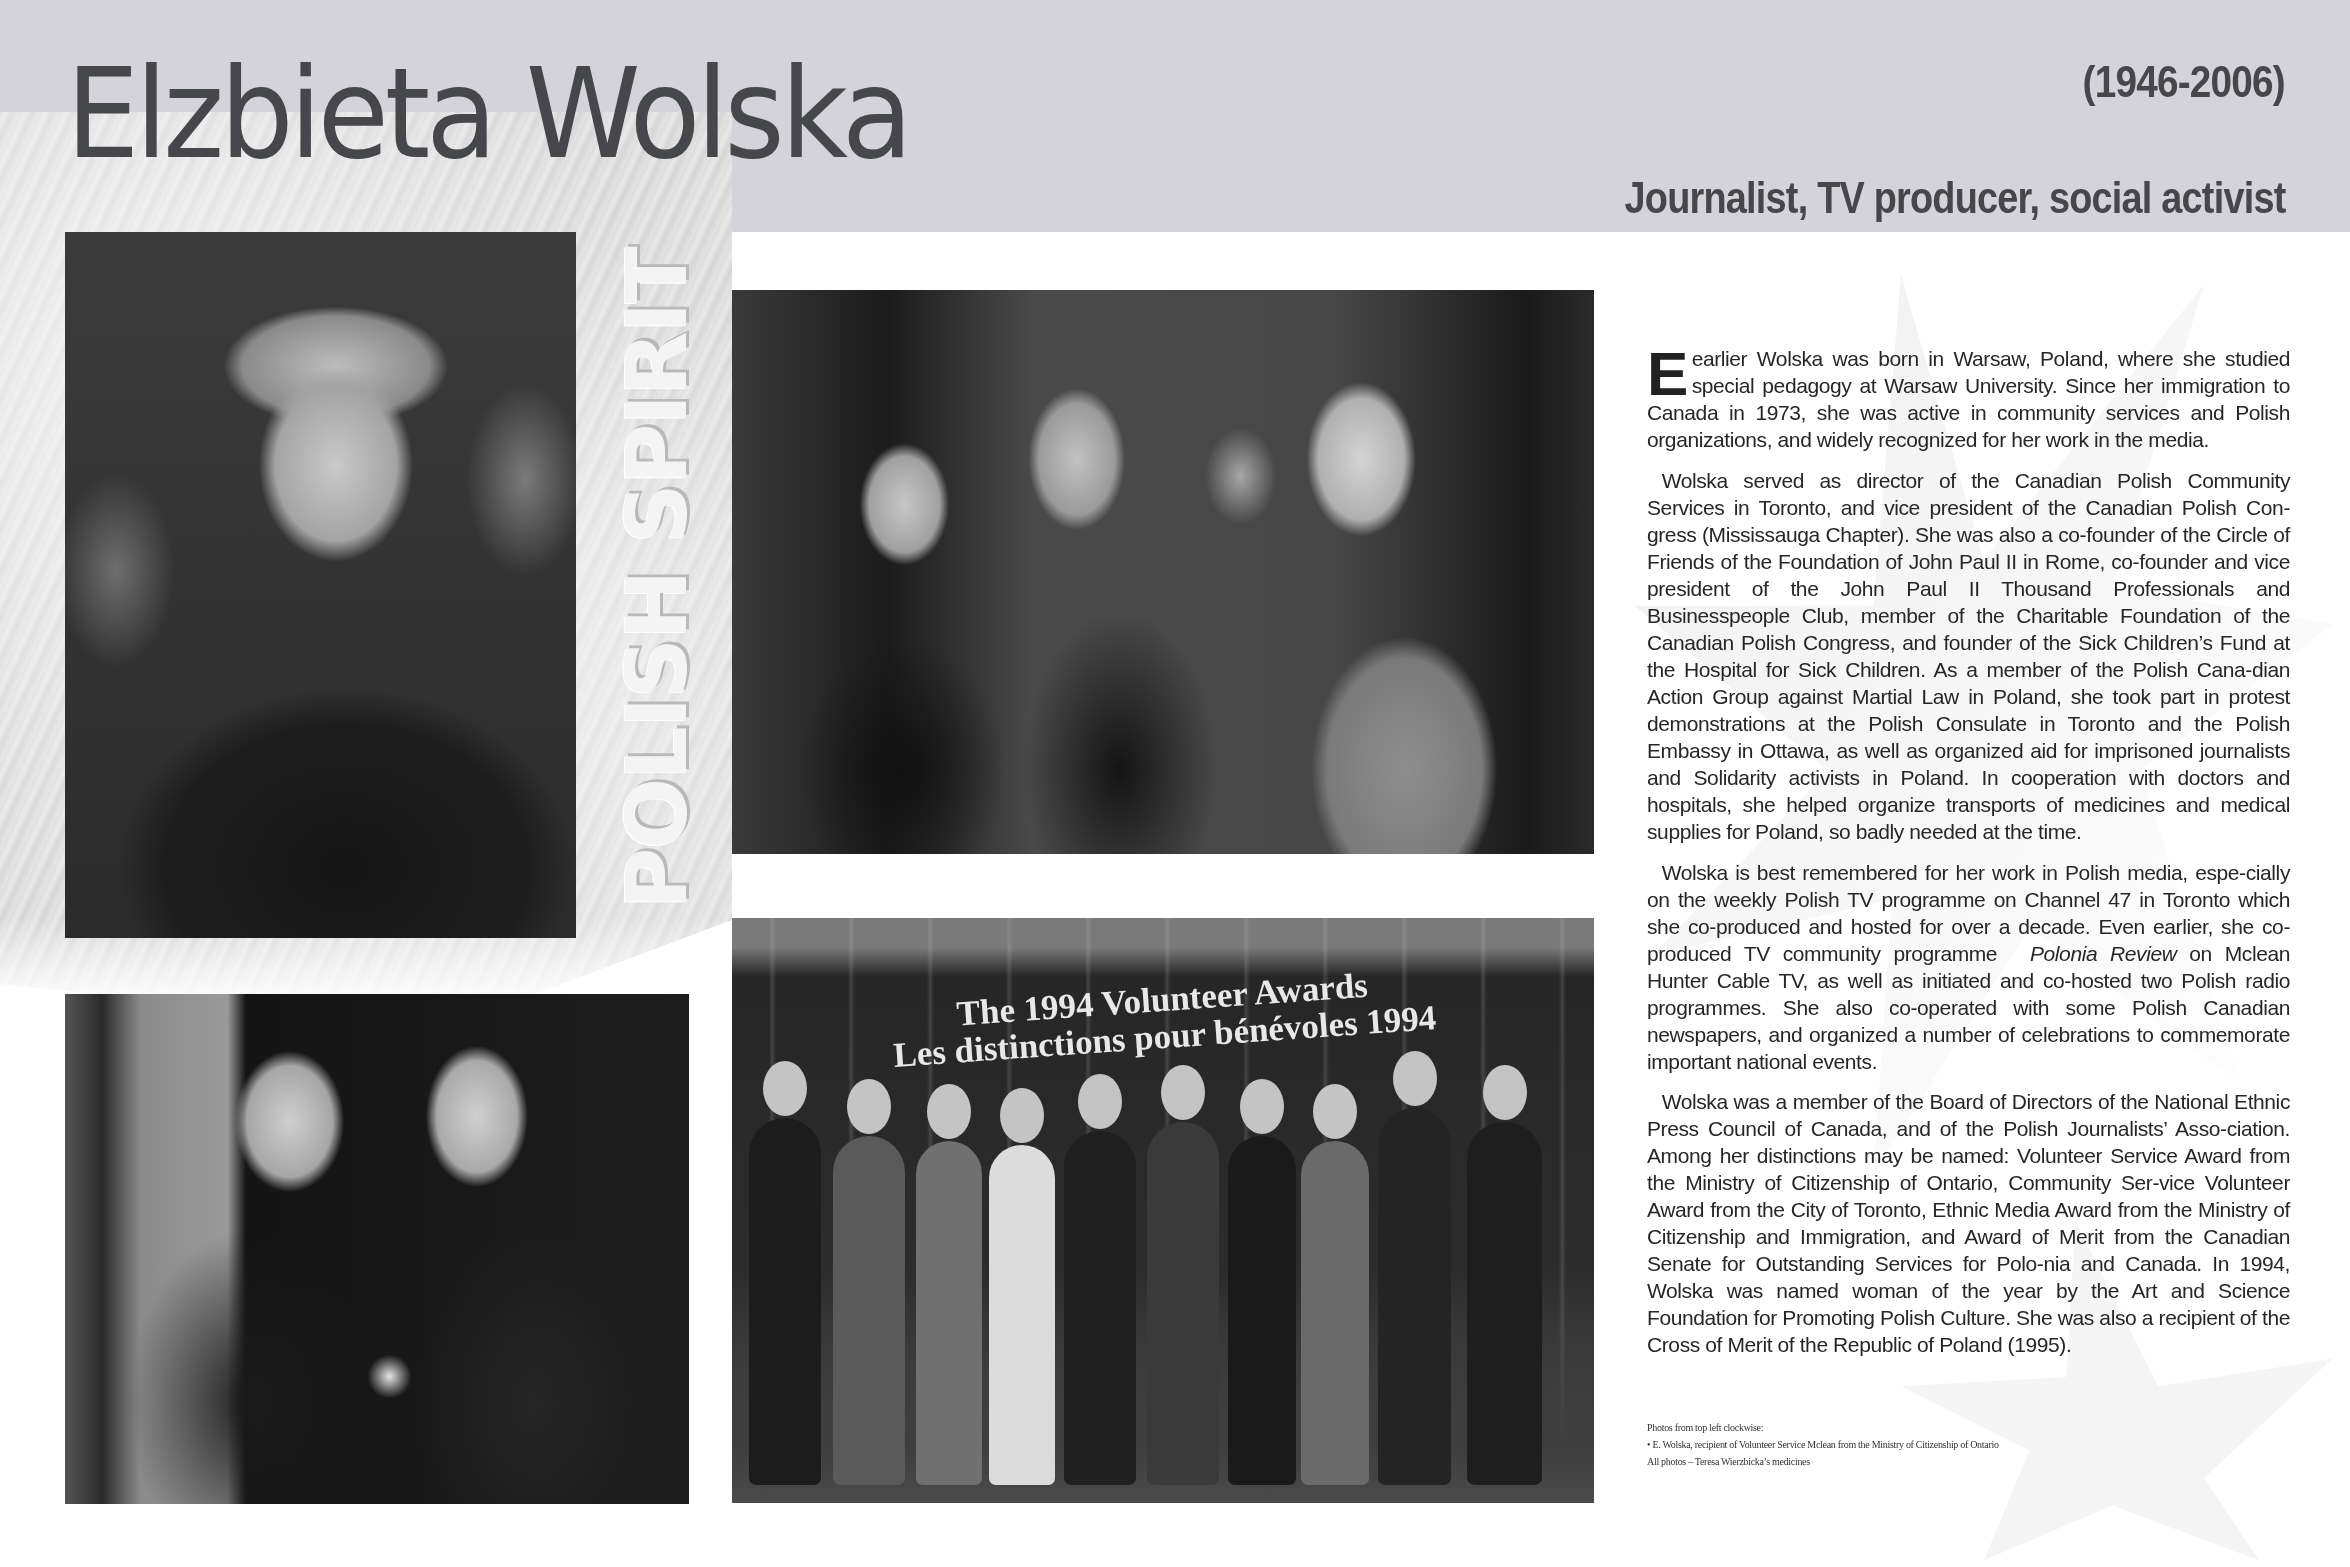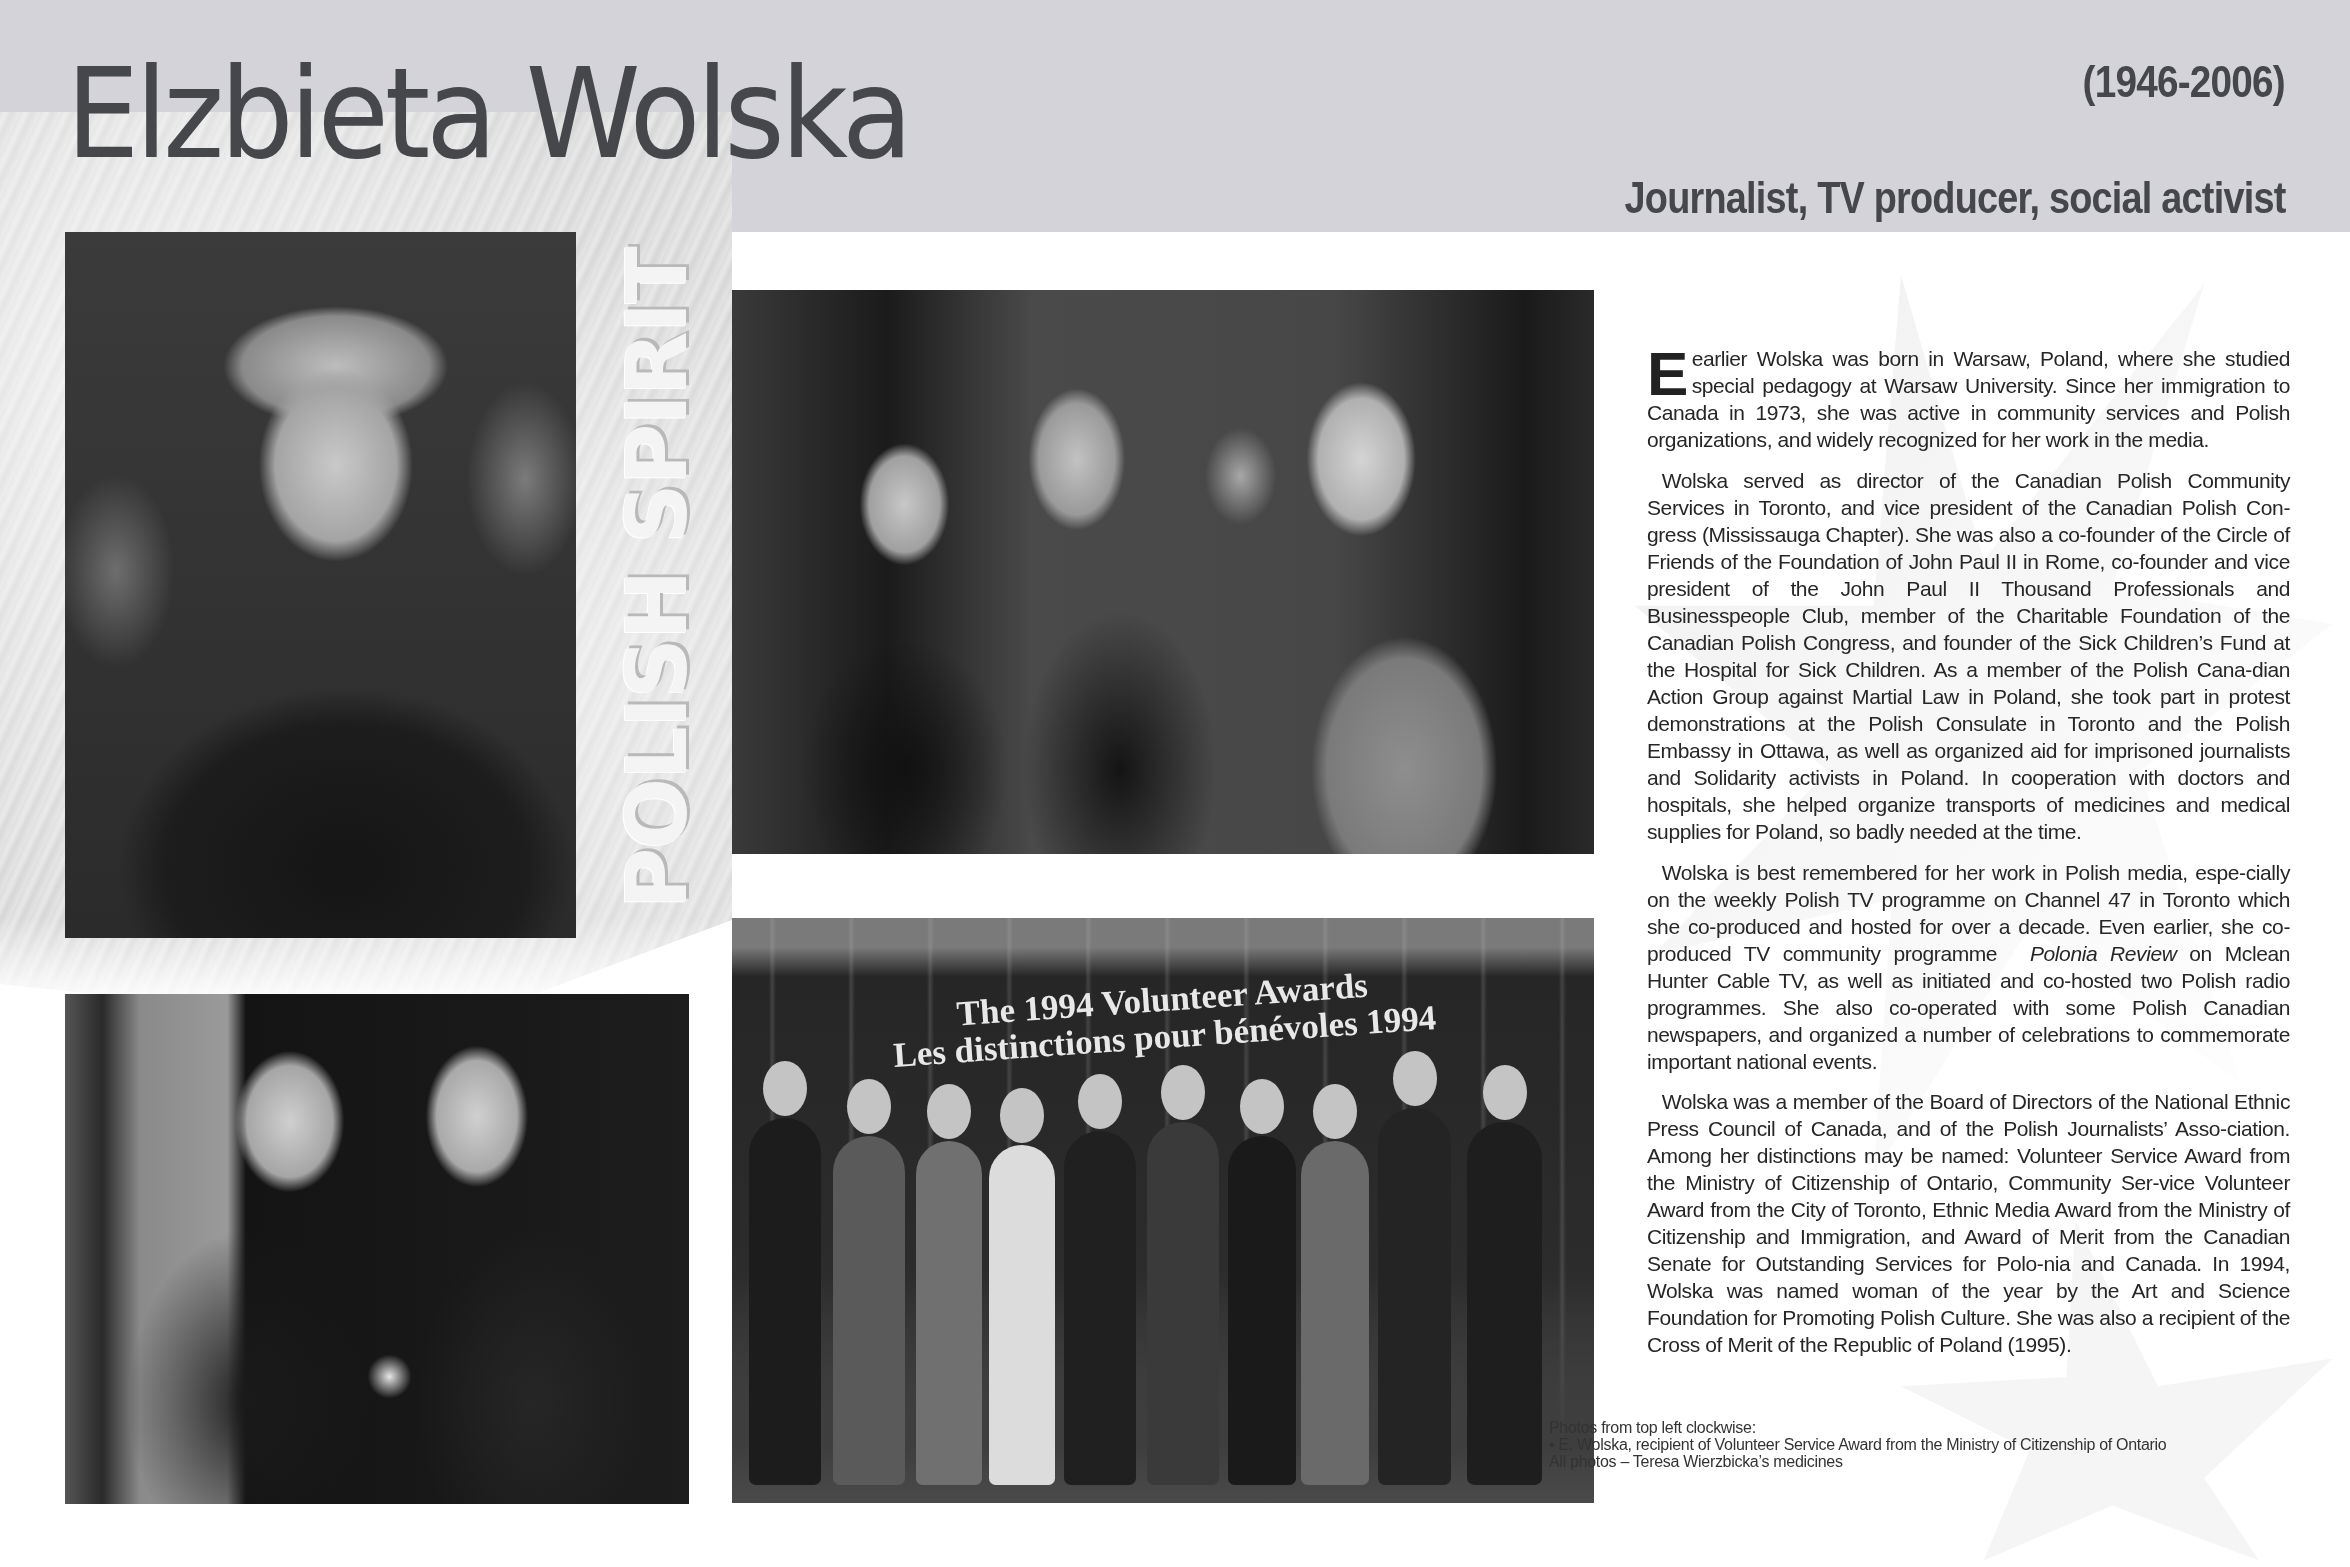--- a/index.html
+++ b/index.html
@@ -123,22 +123,22 @@
     font-family: "Liberation Sans", sans-serif; font-size: 21px; line-height: 27px;
     color: #262626; text-align: justify; letter-spacing: -0.4px;
   }
   .body-text p { margin: 0 0 13.8px 0; text-indent: 14.7px; }
   .body-text p.first { text-indent: 0; }
   .dropcap {
     float: left; font-family: "Liberation Sans", sans-serif; font-weight: 700;
     font-size: 62px; line-height: 50px; margin: 3.7px 3.7px 0 0; color: #222;
   }
   .captions {
-    position: absolute; left: 1549px; top: 1419px; width: 643px;
-    font-family: Liberation Sans, sans-serif; font-size: 16px; line-height: 17px;
+    position: absolute; left: 1647px; top: 1419px; width: 643px;
+    font-family: Liberation Serif, serif; font-size: 10px; line-height: 17px;
     color: #333; text-align: justify; letter-spacing: -0.3px;
   }
   .captions div { margin: 0; }
   em { font-style: italic; margin-left: 20px; }
 </style>
 </head>
 <body>
 
 <div class="header-band"></div>
 <div class="texture-panel"></div>
@@ -205,16 +205,16 @@
 
 <div class="body-text">
   <p class="first"><span class="dropcap">E</span><span>earlier Wolska was born in Warsaw, Poland, where she studied special pedagogy at Warsaw University. Since her immigration to Canada in 1973, she was active in community services and Polish organizations, and widely recognized for her work in the media.</span></p>
   <p>Wolska served as director of the Canadian Polish Community Services in Toronto, and vice president of the Canadian Polish Con-gress (Mississauga Chapter). She was also a co-founder of the Circle of Friends of the Foundation of John Paul II in Rome, co-founder and vice president of the John Paul II Thousand Professionals and Businesspeople Club, member of the Charitable Foundation of the Canadian Polish Congress, and founder of the Sick Children’s Fund at the Hospital for Sick Children. As a member of the Polish Cana-dian Action Group against Martial Law in Poland, she took part in protest demonstrations at the Polish Consulate in Toronto and the Polish Embassy in Ottawa, as well as organized aid for imprisoned journalists and Solidarity activists in Poland. In cooperation with doctors and hospitals, she helped organize transports of medicines and medical supplies for Poland, so badly needed at the time.</p>
   <p><span>Wolska is best remembered for her work in Polish media, espe-cially on the weekly Polish TV programme on Channel 47 in Toronto which she co-produced and hosted for over a decade. Even earlier, she co-produced TV community programme </span><em>Polonia Review</em><span> on Mclean Hunter Cable TV, as well as initiated and co-hosted two Polish radio programmes. She also co-operated with some Polish Canadian newspapers, and organized a number of celebrations to commemorate important national events.</span></p>
   <p>Wolska was a member of the Board of Directors of the National Ethnic Press Council of Canada, and of the Polish Journalists’ Asso-ciation. Among her distinctions may be named: Volunteer Service Award from the Ministry of Citizenship of Ontario, Community Ser-vice Volunteer Award from the City of Toronto, Ethnic Media Award from the Ministry of Citizenship and Immigration, and Award of Merit from the Canadian Senate for Outstanding Services for Polo-nia and Canada. In 1994, Wolska was named woman of the year by the Art and Science Foundation for Promoting Polish Culture. She was also a recipient of the Cross of Merit of the Republic of Poland (1995).</p>
 </div>
 
 <div class="captions">
   <div>Photos from top left clockwise:</div>
-  <div>• E. Wolska, recipient of Volunteer Service Award from the Ministry of Citizenship of Ontario</div>
+  <div>• E. Wolska, recipient of Volunteer Service Mclean from the Ministry of Citizenship of Ontario</div>
   <div>All photos – Teresa Wierzbicka’s medicines</div>
 </div>
 
 
 </body></html>

